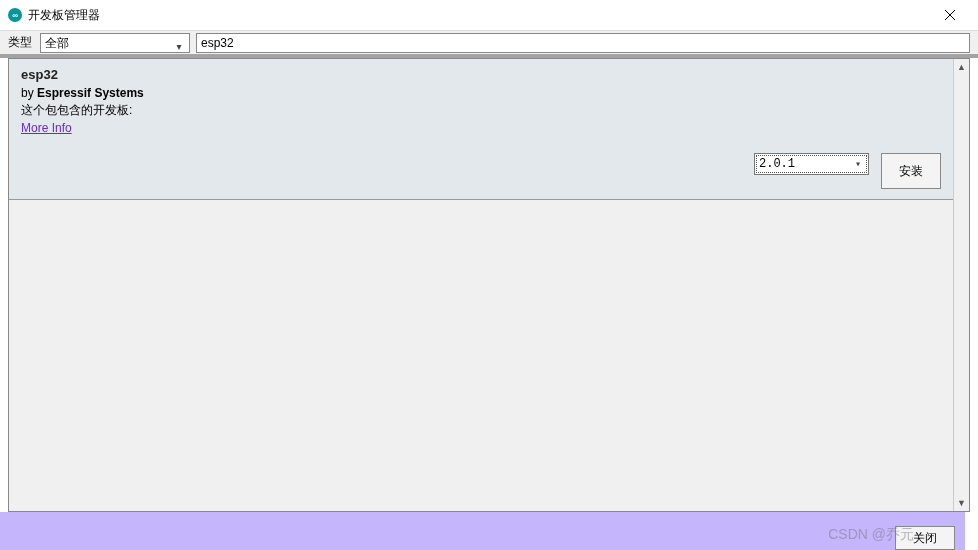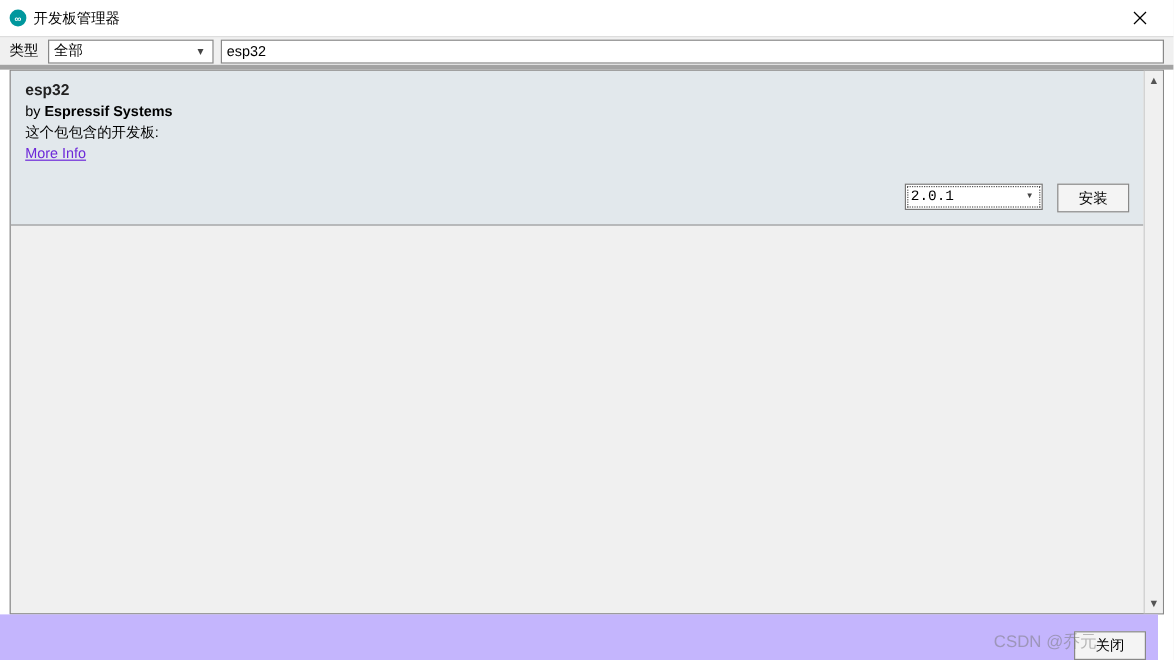--- a/index.html
+++ b/index.html
@@ -48,26 +48,26 @@
       display: flex;
       align-items: center;
       padding: 3px 8px;
       gap: 6px;
       background: #f0f0f0;
       border-top: 1px solid #ddd;
       border-bottom: 4px solid #a3a3a3;
     }
     .filter-label { margin-right: 2px; }
     .type-select {
-      width: 138px;
+      width: 150px;
       height: 20px;
       border: 1px solid #888;
       background: #fff;
       display: flex;
-      align-items: center;
+      align-items: flex-end;
       padding: 0 4px;
       position: relative;
       cursor: pointer;
     }
     .type-select .chev {
       position: absolute;
       right: 2px;
       width: 16px;
       text-align: center;
       color: #444;
@@ -160,21 +160,21 @@
     .version-select .chev {
       position: absolute;
       right: 2px;
       width: 16px;
       text-align: center;
       font-size: 10px;
       color: #444;
     }
     .install-btn {
       min-width: 60px;
-      height: 24px;
+      height: 36px;
       border: 1px solid #888;
       background: #f4f4f4;
       padding: 0 12px;
       cursor: pointer;
       font-family: inherit;
       font-size: 12px;
     }
     .footer {
       position: absolute;
       bottom: 0;

